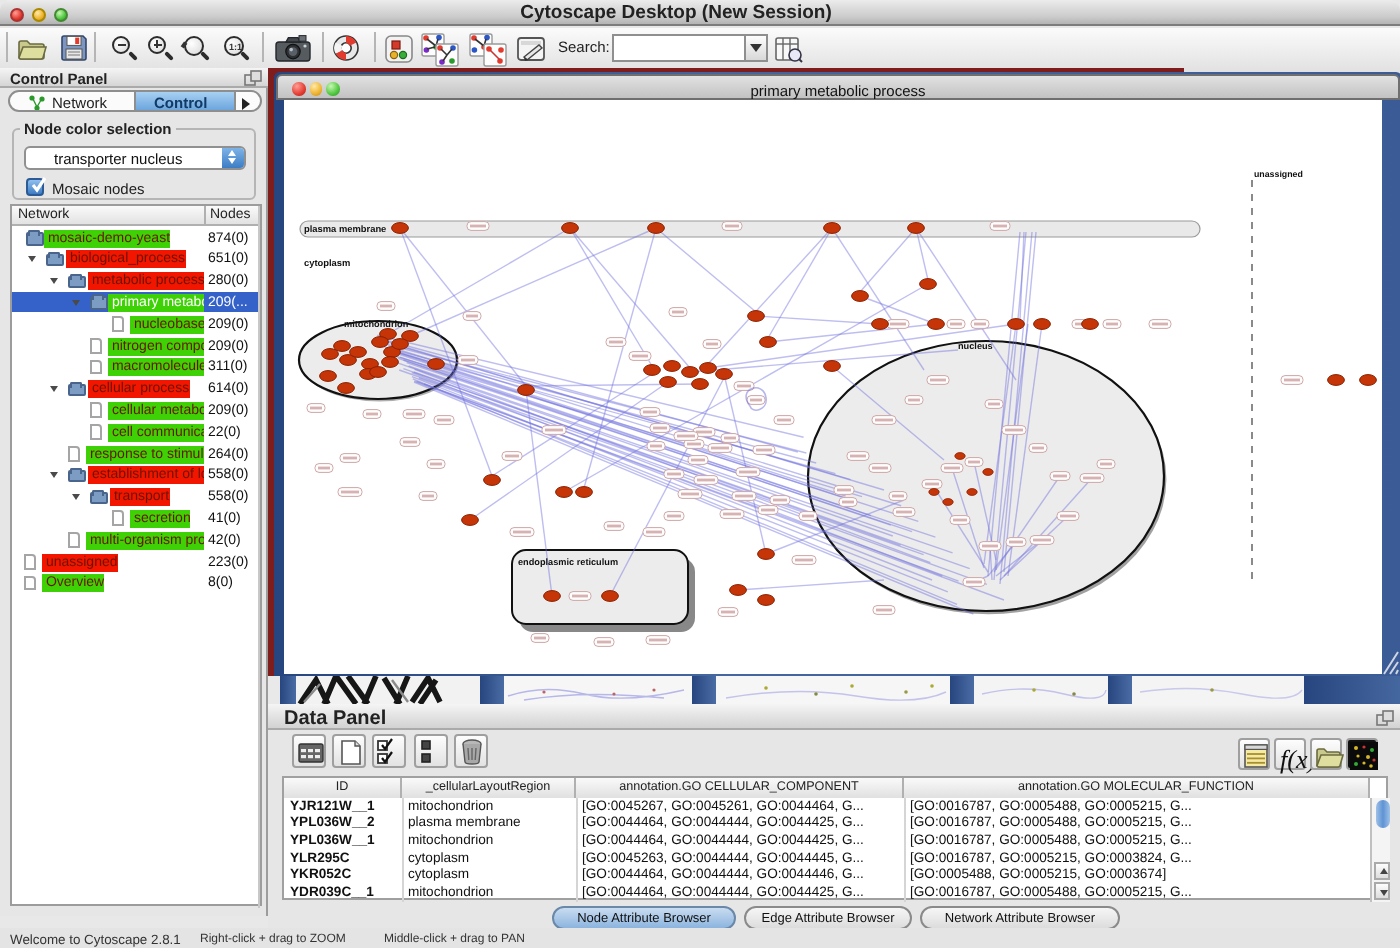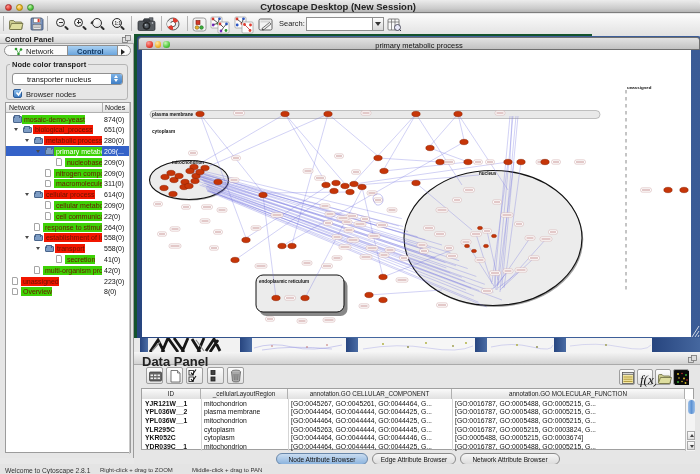--- a/index.html
+++ b/index.html
@@ -4,26 +4,26 @@
 body{width:700px;height:474px;position:relative;overflow:hidden;background:#e8e8e8;}
 .abs{position:absolute;}
 #titlebar{left:0;top:0;width:700px;height:13px;background:linear-gradient(#ececec,#cbcbcb 70%,#b4b4b4);border-bottom:1px solid #7d7d7d;border-radius:5px 5px 0 0;}
 .tl{position:absolute;top:3.5px;width:7px;height:7px;border-radius:50%;}
 #titlebar .t{position:absolute;top:0.5px;left:-12px;width:100%;text-align:center;font-size:9.5px;font-weight:bold;color:#222;}
 #toolbar{left:0;top:14px;width:700px;height:35px;background:linear-gradient(#fbfbfb,#e3e3e3 60%,#d2d2d2);border-bottom:1px solid #8f8f8f;padding-left:28px;}
 .sep{position:absolute;top:2px;height:15px;width:1px;background:#b5b5b5;}
 #leftpanel{left:0;top:34px;width:134px;height:424px;background:#e6e6e6;border-right:1px solid #9c9c9c;}
 #cphead{left:0;top:0;width:146px;height:10px;background:linear-gradient(#f5f5f5,#d5d5d5);border-bottom:1px solid #aaa;}
 #cphead span{position:absolute;left:5px;top:1px;font-size:7.5px;font-weight:bold;color:#222;}
-#mdi{left:134px;top:34px;width:458px;height:318px;background:#14532d;}
+#mdi{left:134px;top:34px;width:458px;height:318px;background:#7f1d1d;}
 #statusbar{left:0;top:464px;width:700px;height:10px;background:#e4e4e4;}
 #statusbar div{position:absolute;color:#333;}
 #datapanel{left:134px;top:352px;width:566px;height:112px;background:#e6e6e6;}
 #dphead{left:0;top:0;width:566px;height:13px;background:linear-gradient(#f5f5f5,#d2d2d2);border-bottom:1px solid #aaa;}
-#dphead span{position:absolute;left:8px;top:2px;font-size:13px;font-weight:bold;color:#222;}
+#dphead span{position:absolute;left:8px;top:2px;font-size:10px;font-weight:bold;color:#222;}
 .btn16{position:absolute;width:17px;height:17px;background:linear-gradient(#fdfdfd,#e2e2e2);border:1px solid #9f9f9f;border-radius:2px;}
 .tabbtn{position:absolute;height:12px;border:1px solid #8a8a8a;border-radius:6px;font-size:6.5px;color:#111;text-align:center;line-height:11px;background:linear-gradient(#f6f6f6,#dcdcdc);}
 .row{position:absolute;height:10px;width:100%;}
 .lbl{position:absolute;top:0.5px;font-size:7px;line-height:9px;color:#6b1500;white-space:nowrap;overflow:hidden;}
 .val{position:absolute;left:98px;top:0.5px;font-size:7px;line-height:9px;color:#111;}
 .folder{position:absolute;top:2px;width:9px;height:6.5px;background:#7d9cc4;border:1px solid #49658c;border-radius:1px;}
 .folder:before{content:"";position:absolute;left:0;top:-2px;width:4px;height:2px;background:#7d9cc4;border:1px solid #49658c;border-bottom:none;border-radius:1px 1px 0 0;}
 .file{position:absolute;top:1px;width:6px;height:7.5px;background:#fff;border:1px solid #a5a5a5;border-radius:0 2px 0 0;}
 .arr{position:absolute;top:3.5px;width:0;height:0;border-left:2.5px solid transparent;border-right:2.5px solid transparent;border-top:3.5px solid #4a4a4a;}
 .mag{position:absolute;width:9px;height:9px;border:1.6px solid #2c2c2c;border-radius:50%;background:radial-gradient(circle at 35% 35%,#fff,#d8d8d8);}
@@ -147,34 +147,34 @@
           <path d="M2.5 2.5 L4.5 6.5 M6.5 3 L4.5 6.5" stroke="#2a9a2a" stroke-width="0.7"></path>
         </svg>
     <div class="abs" style="left:21px;top:1px;font-size:7.5px;color:#222">Network</div>
   </div>
   <div class="abs" style="left:63px;top:0;width:50px;height:11px;background:linear-gradient(#a8d0f2,#5e9cd9);border-right:1px solid #8e8e8e;">
     <div class="abs" style="left:9px;top:1px;font-size:7.5px;font-weight:bold;color:#123a66">Control</div>
   </div>
   <div class="abs" style="left:116px;top:2.5px;width:0;height:0;border-top:3px solid transparent;border-bottom:3px solid transparent;border-left:4.5px solid #222"></div>
 </div>
 <div class="abs" style="left:6px;top:30px;width:122px;height:36px;border:1px solid #b5b5b5;border-radius:3px;"></div>
-<div class="abs" style="left:10px;top:26px;font-size:7.5px;font-weight:bold;color:#222;background:#e6e6e6;padding:0 2px;">Node color transport</div>
+<div class="abs" style="left:10px;top:26px;font-size:7.5px;font-weight:bold;color:#222;background:#e6e6e6;padding:0 2px;">Node color selection</div>
 <div class="abs" style="left:12px;top:38.5px;width:111px;height:12px;background:#fff;border:1px solid #909090;border-radius:3px;">
   <div class="abs" style="left:14px;top:1px;font-size:7.5px;color:#111">transporter nucleus</div>
   <div class="abs" style="right:0px;top:0px;width:11px;height:10px;background:linear-gradient(#7db3e8,#3d7dc4);border-radius:0 2px 2px 0;">
     <div class="abs" style="left:3px;top:1.5px;width:0;height:0;border-left:2.5px solid transparent;border-right:2.5px solid transparent;border-bottom:3px solid #fff"></div>
     <div class="abs" style="left:3px;top:5.5px;width:0;height:0;border-left:2.5px solid transparent;border-right:2.5px solid transparent;border-top:3px solid #fff"></div>
   </div>
 </div>
 <div class="abs" style="left:13px;top:55px;width:9px;height:9px;background:linear-gradient(#8fc0ee,#3d7dc4);border:1px solid #2c5a94;border-radius:2px;">
   <svg class="abs" style="left:0.5px;top:-2px" width="10" height="10">
         <path d="M1.5 4.5 L3.5 7 L7.5 1" stroke="#fff" stroke-width="1.6" fill="none"></path>
       </svg>
 </div>
-<div class="abs" style="left:26px;top:55.5px;font-size:7.5px;color:#222">Browser nodes</div>
+<div class="abs" style="left:26px;top:55.5px;font-size:7.5px;color:#222">Mosaic nodes</div>
 <div class="abs" style="left:5px;top:68px;width:126px;height:351px;background:#fff;border:1px solid #9c9c9c;">
   <div class="abs" style="left:0;top:0;width:124px;height:10px;background:linear-gradient(#fafafa,#e2e2e2);border-bottom:1px solid #b0b0b0;">
     <div class="abs" style="left:3px;top:1px;font-size:7px;color:#222">Network</div>
     <div class="abs" style="left:99px;top:1px;font-size:7px;color:#222">Nodes</div>
     <div class="abs" style="left:96px;top:0;width:1px;height:10px;background:#b0b0b0"></div>
   </div>
   <div class="abs" style="left:0;top:10.5px;width:124px;height:340px;overflow:hidden">
         <div class="row" style="top:0.5px;">
           <div class="folder" style="left:6.5px"></div>
           <div class="lbl" style="left:16px;background:#3ed206;max-width:80px;">&nbsp;mosaic-demo-yeast</div>

